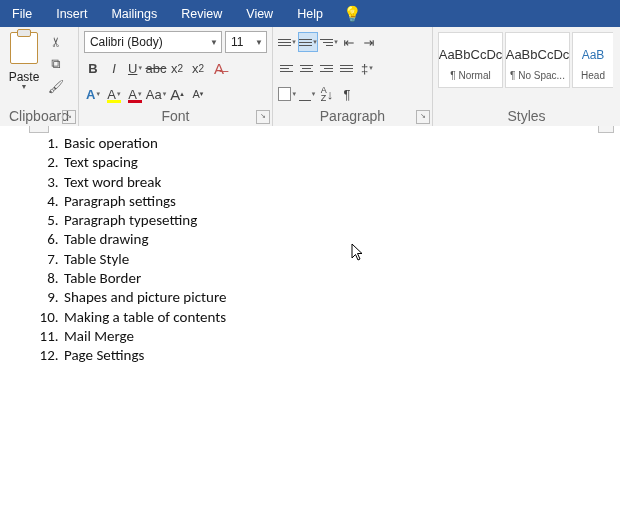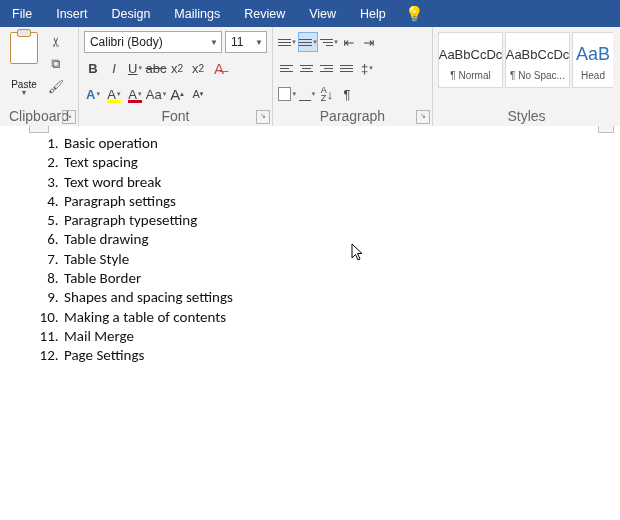--- a/index.html
+++ b/index.html
@@ -9,21 +9,21 @@
   .tab.bulb{padding:0 8px;font-size:15px}
   .ribbon{background:#f3f3f3;border-bottom:1px solid #d4d4d4;height:99px;display:flex}
   .group{border-right:1px solid #d4d4d4;display:flex;flex-direction:column;justify-content:space-between;padding:3px 5px 1px 5px;position:relative}
   .group-label{text-align:center;font-size:14px;color:#666;height:16px;line-height:14px}
   .group-body{flex:1;display:flex;align-items:flex-start}
   .launcher{position:absolute;right:2px;bottom:2px;width:12px;height:12px;border:1px solid #b4b4b4;font-size:7px;text-align:center;line-height:10px;color:#666;cursor:pointer}
   
   .clip-left{display:flex;flex-direction:column;align-items:center;width:38px}
   .paste-icon{width:26px;height:30px;border:1px solid #c09040;border-radius:2px;background:linear-gradient(#fff,#fff);position:relative;margin-top:2px}
   .paste-icon::before{content:"";position:absolute;top:-4px;left:6px;width:12px;height:6px;border:1px solid #c09040;border-radius:2px;background:#e8e8e8}
-  .paste-lbl{font-size:10px;margin-top:15px}
+  .paste-lbl{font-size:12px;margin-top:6px}
   .paste-dd{font-size:7px;color:#555;margin-top:-1px}
   .clip-right{display:flex;flex-direction:column;gap:6px;margin-left:4px;margin-top:4px}
   .ico{width:18px;height:16px;display:flex;align-items:center;justify-content:center;color:#555;cursor:pointer;font-size:13px}
   .scissors{transform:rotate(90deg) scaleX(-1)}
   
   .font-row{display:flex;align-items:center;gap:3px;height:24px}
   .combo{height:20px;border:1px solid #ababab;background:#fff;display:flex;align-items:center;padding:0 3px 0 5px;font-size:12px}
   .combo .dd{margin-left:auto;font-size:8px;color:#555;padding-left:4px}
   .fname{width:128px}
   .fsize{width:32px}
@@ -40,37 +40,36 @@
   .pararow{display:flex;align-items:center;gap:2px;height:24px}
   .linesic{display:inline-block;width:13px}
   .linesic span{display:block;height:1px;background:#555;margin:2px 0}
   .activeBtn{background:#cfe3f5;border:1px solid #7ab4ea}
   .shade{width:14px;height:12px;background:#fff;border:1px solid #888;display:inline-block}
   .borderic{width:12px;height:12px;border:1px solid #555;display:inline-block;border-top:none;border-left:none;border-right:none}
   
   .style-box{width:63px;height:54px;border:1px solid #d9d9d9;background:#fff;margin-right:2px;display:flex;flex-direction:column;align-items:center;justify-content:center;cursor:pointer;overflow:hidden}
   .style-prev{font-size:13px;color:#333;height:30px;display:flex;align-items:center}
   .style-name{font-size:10px;color:#555;white-space:nowrap}
-  .style-box.head .style-prev{color:#2e74b5;font-size:18px}
+  .style-box.head .style-prev{color:#2e74b5;font-size:12px}
   
   .docwrap{position:absolute;top:126px;left:0;right:0;bottom:0;background:#fff}
   .page{background:#fff;margin:0;padding:8px 0 0 0}
   ol.doc{margin:0 0 16px 62px;padding:0;font-family:Calibri,Arial,sans-serif;font-size:15px;line-height:19.3px;color:#111}
   ol.doc li{padding-left:2px}
   .ruler-stub{position:absolute;left:29px;top:0;width:18px;height:6px;border:1px solid #bfbfbf;border-top:none;background:#f4f4f4}
   .ruler-stubR{position:absolute;right:6px;top:0;width:14px;height:6px;border:1px solid #bfbfbf;border-top:none;background:#f4f4f4}
   .cursor{position:absolute;left:351px;top:117px;font-size:18px;color:#000;pointer-events:none}
 </style>
 </head>
 <body>
 
 <div class="tabs">
   <div class="tab">File</div>
   <div class="tab">Insert</div>
-  <div class="tab">Design</div>
   <div class="tab">Mailings</div>
   <div class="tab">Review</div>
   <div class="tab">View</div>
   <div class="tab">Help</div>
   <div class="tab bulb">💡</div>
 </div>
 
 <div class="ribbon">
 
   <div class="group" style="width:72px">
@@ -262,21 +261,21 @@
   <div class="page">
     <ol class="doc" id="doclist">
         <li>Basic operation</li>
         <li>Text spacing</li>
         <li>Text word break</li>
         <li>Paragraph settings</li>
         <li>Paragraph typesetting</li>
         <li>Table drawing</li>
         <li>Table Style</li>
         <li>Table Border</li>
-        <li>Shapes and spacing settings</li>
+        <li>Shapes and picture picture</li>
         <li>Making a table of contents</li>
         <li>Mail Merge</li>
         <li>Page Settings</li>
       </ol>
   </div>
   <div class="cursor">
     <svg width="14" height="20" viewBox="0 0 14 20">
         <path d="M1 1 L1 15 L4.5 11.5 L7 17 L9 16 L6.5 10.5 L11 10.5 Z" fill="#fff" stroke="#000" stroke-width="1"></path>
       </svg>
   </div>

